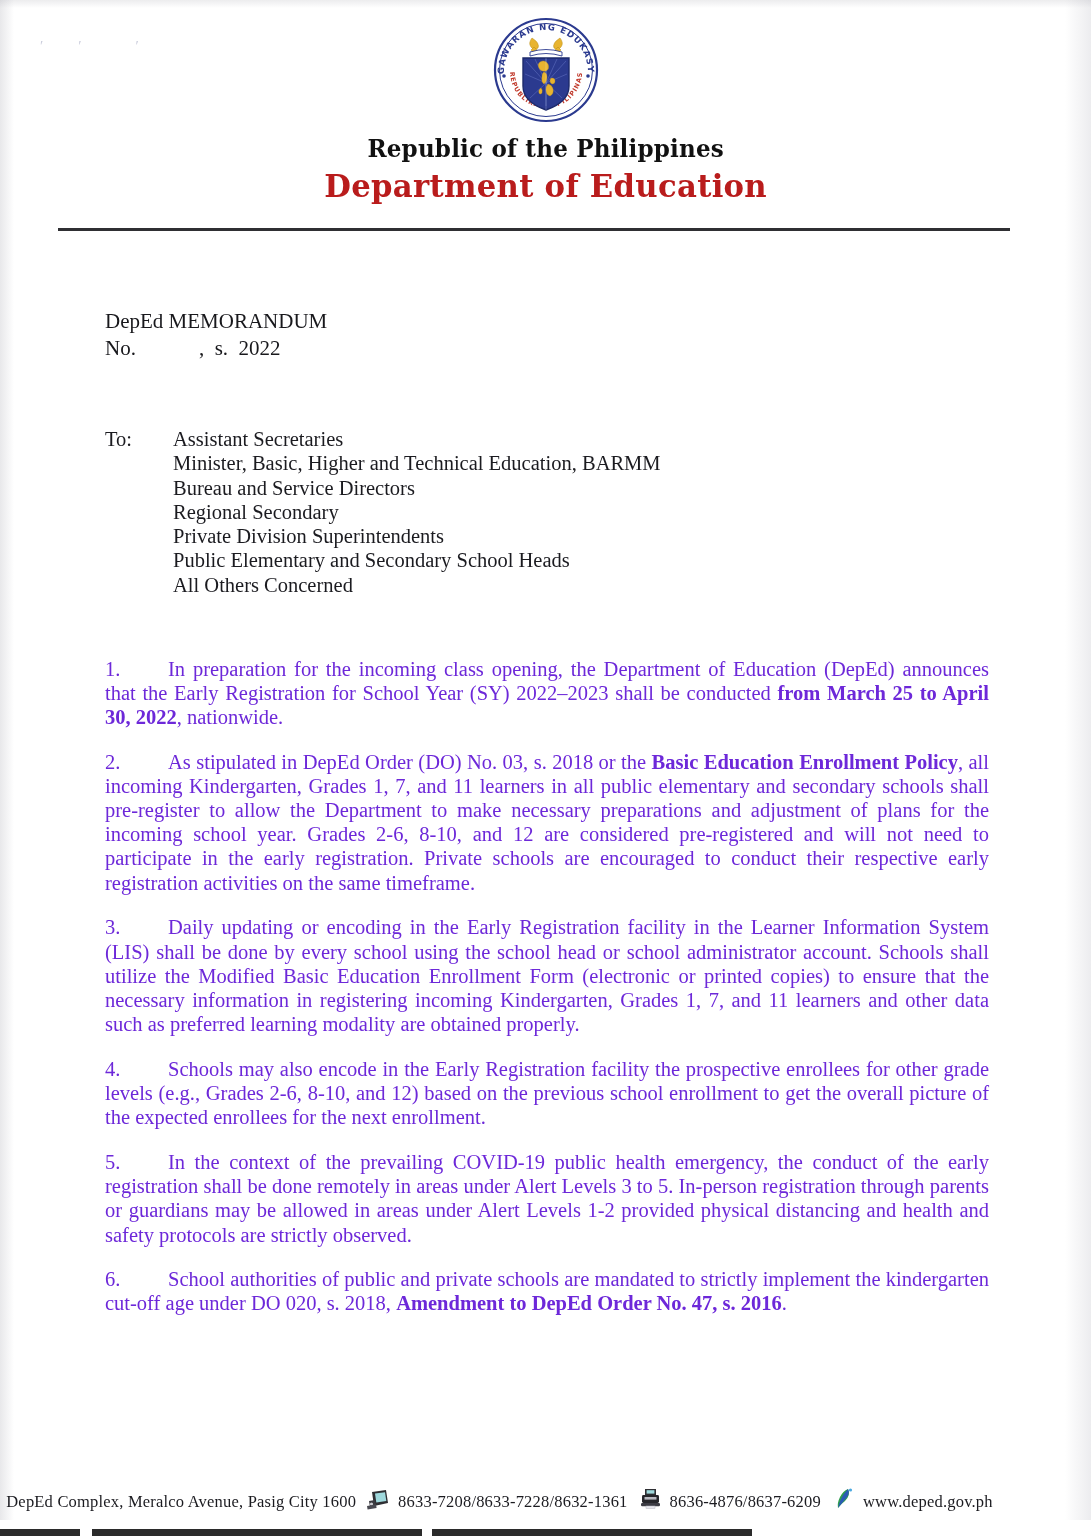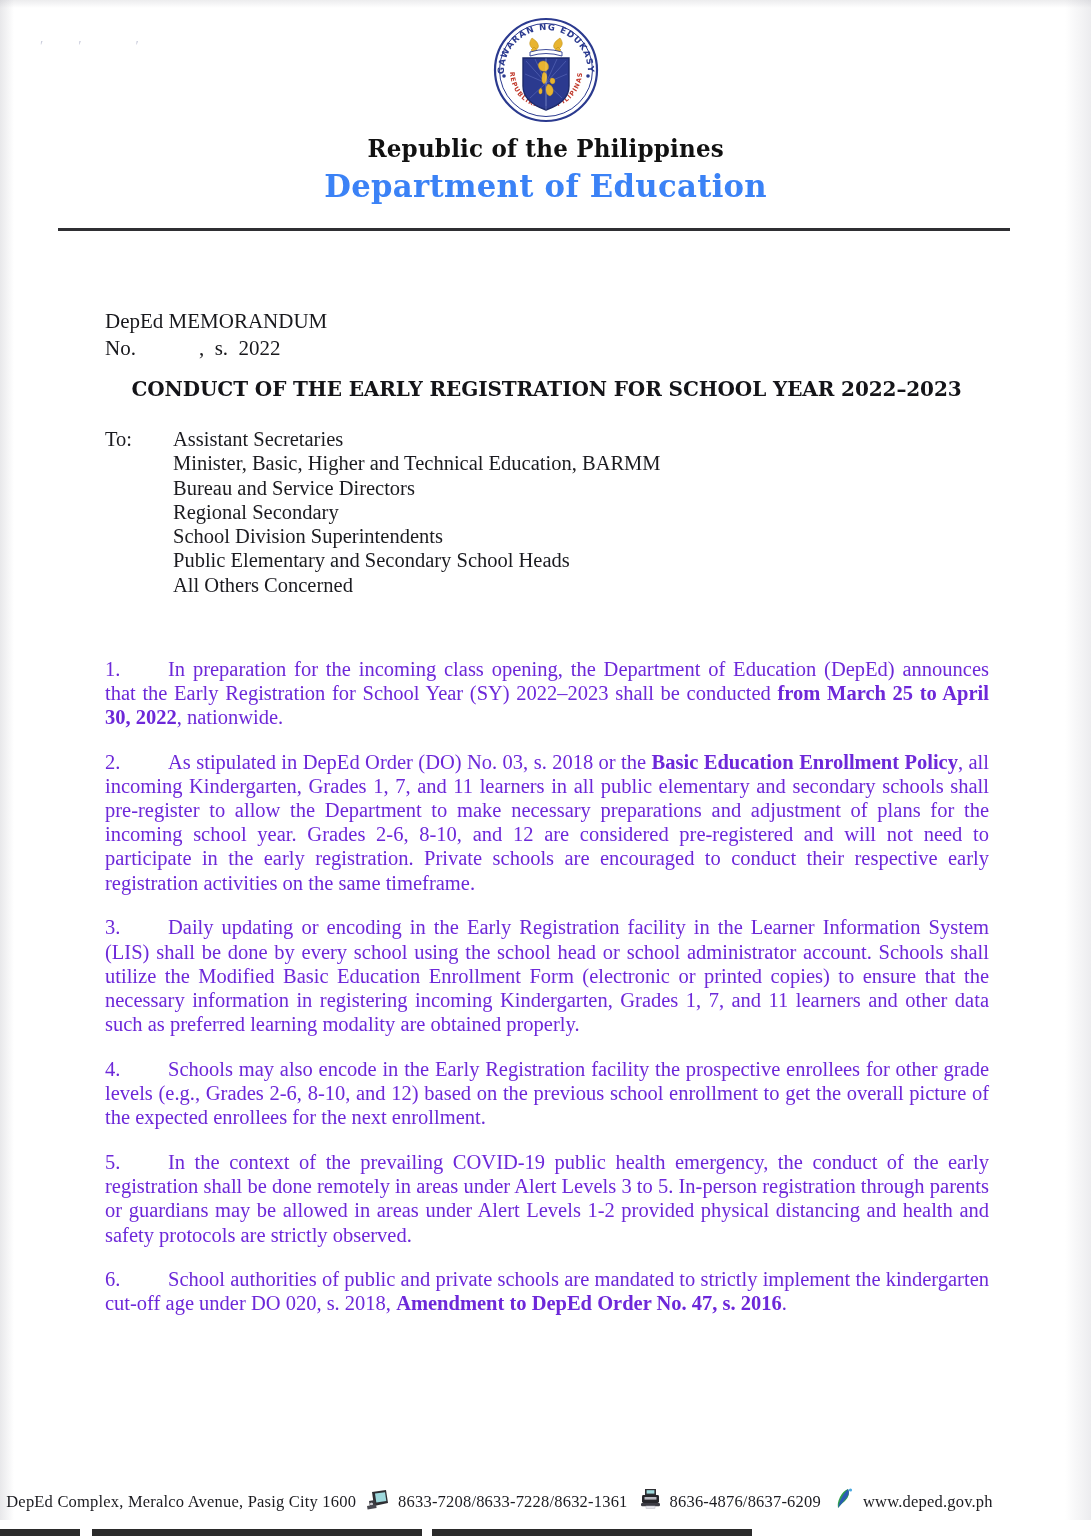--- a/index.html
+++ b/index.html
@@ -91,21 +91,21 @@
     font-size: 24px;
     letter-spacing: .2px;
     color: #111;
     margin-top: 8px;
     font-feature-settings: normal;
   }
   .dept-line {
     font-family: "DejaVu Serif", "Liberation Serif", serif;
     font-weight: 700;
     font-size: 32px;
-    color: #3b82f6;
+    color: #b91c1c;
     margin-top: 4px;
     letter-spacing: .3px;
   }
   
   .gothic {
     font-family: "DejaVu Serif", "Liberation Serif", serif;
     font-weight: 700;
     font-style: normal;
     transform: scaleX(.96);
     display: inline-block;
@@ -280,30 +280,29 @@
     </div>
   </div>
 
   <div class="rule"></div>
 
   <div class="memo-head">
     <div>DepEd MEMORANDUM</div>
     <div class="l2">No.            ,  s.  2022</div>
   </div>
 
-  <div class="memo-title">CONDUCT OF THE EARLY REGISTRATION FOR SCHOOL YEAR 2022–2023</div>
 
   <div class="to-block">
     <span class="to-label">To:</span>
     <div class="to-list">
       <div>Assistant Secretaries</div>
       <div>Minister, Basic, Higher and Technical Education, BARMM</div>
       <div>Bureau and Service Directors</div>
       <div>Regional Secondary</div>
-      <div>School Division Superintendents</div>
+      <div>Private Division Superintendents</div>
       <div>Public Elementary and Secondary School Heads</div>
       <div>All Others Concerned</div>
     </div>
   </div>
 
   <div class="body">
     <p class="para">
       <span class="num">1.</span><span class="txt">In preparation for the incoming class opening, the Department of Education (DepEd) announces that the Early Registration for School Year (SY) 2022–2023 shall be conducted <b>from March 25 to April 30, 2022</b>, nationwide.</span>
     </p>
     <p class="para">

